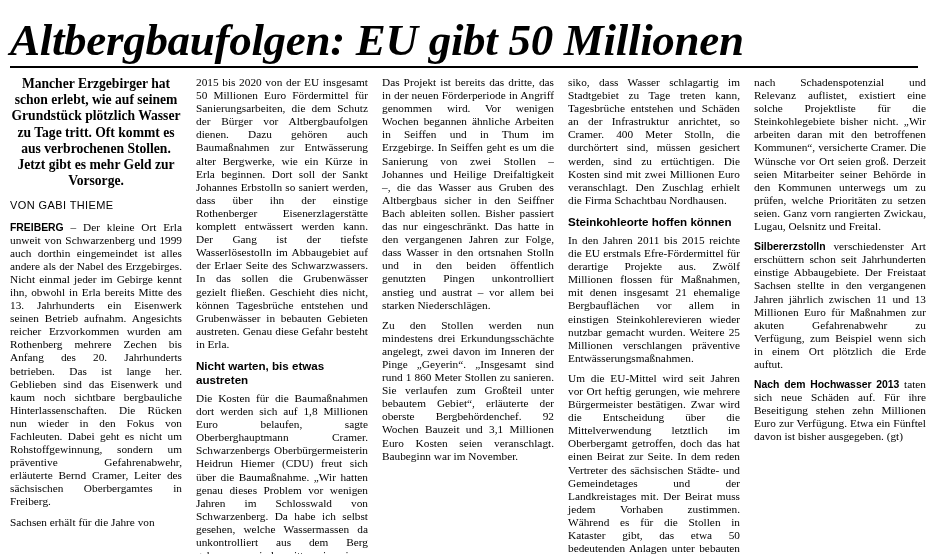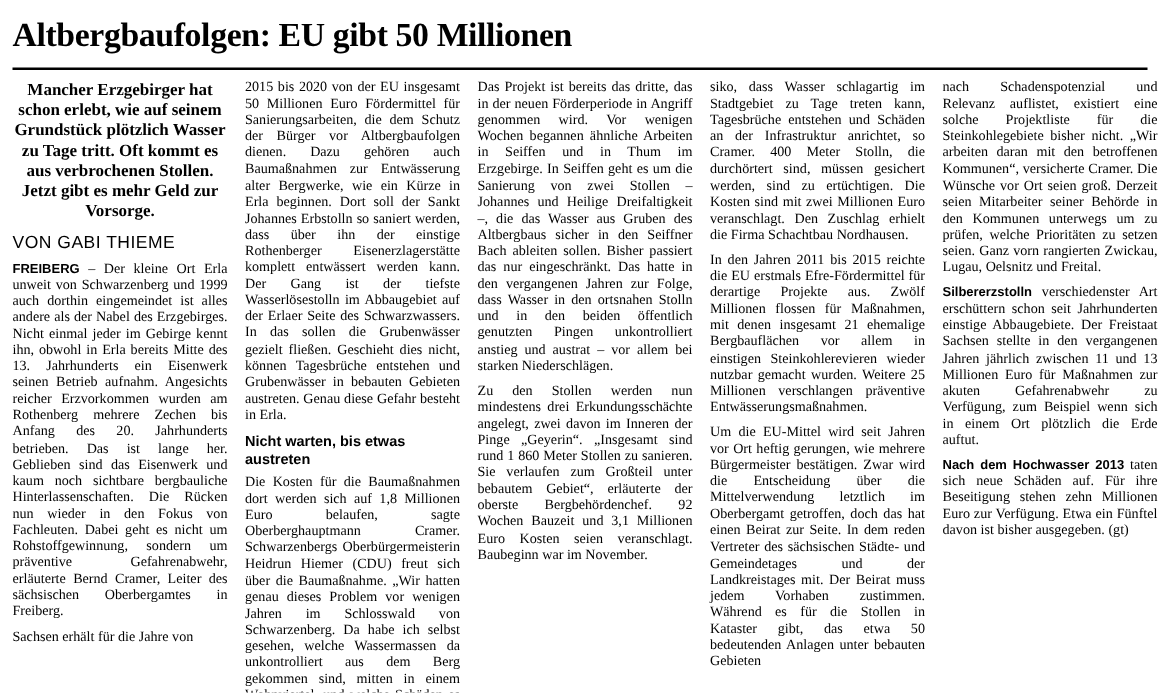--- a/index.html
+++ b/index.html
@@ -17,25 +17,26 @@
   .page {
     position: relative;
     width: 928px;
     height: 554px;
     box-sizing: border-box;
     padding: 8px 10px 0 10px;
   }
   .headline {
     font-family: "Liberation Serif", serif;
     font-weight: bold;
-    font-size: 27px;
+    font-size: 45px;
     line-height: 40px;
     letter-spacing: -0.3px;
-    margin: 0 0 6px 0;
+    margin: 12px 0 6px 0;
     white-space: nowrap;
+    font-style: italic;
   }
   .rule {
     border: 0;
     border-top: 2px solid #000;
     margin: 0 0 8px 0;
     height: 0;
   }
   .columns {
     display: flex;
     gap: 14px;
@@ -54,21 +55,21 @@
     -webkit-hyphens: auto;
   }
   .lead {
     font-weight: bold;
     font-size: 13.6px;
     line-height: 16.2px;
     text-align: center;
     margin-bottom: 10px;
   }
   .byline {
-    font-size: 14px;
+    font-size: 11px;
     letter-spacing: 0.4px;
     font-family: "Liberation Sans", sans-serif;
     margin: 4px 0 8px 0;
     text-transform: uppercase;
   }
   .runin {
     font-family: "Liberation Sans", sans-serif;
     font-weight: bold;
     font-size: 10.4px;
   }
@@ -108,20 +109,21 @@
       <p>Die Kosten für die Baumaßnahmen dort werden sich auf 1,8 Millionen Euro belaufen, sagte Oberberghauptmann Cramer. Schwarzenbergs Oberbürgermeisterin Heidrun Hiemer (CDU) freut sich über die Baumaßnahme. „Wir hatten genau dieses Problem vor wenigen Jahren im Schlosswald von Schwarzenberg. Da habe ich selbst gesehen, welche Wassermassen da unkontrolliert aus dem Berg gekommen sind, mitten in einem Wohnviertel, und welche Schäden es anrichten kann.“</p>
     </div>
 
     <div class="col">
       <p>Das Projekt ist bereits das dritte, das in der neuen Förderperiode in Angriff genommen wird. Vor wenigen Wochen begannen ähnliche Arbeiten in Seiffen und in Thum im Erzgebirge. In Seiffen geht es um die Sanierung von zwei Stollen – Johannes und Heilige Dreifaltigkeit –, die das Wasser aus Gruben des Altbergbaus sicher in den Seiffner Bach ableiten sollen. Bisher passiert das nur eingeschränkt. Das hatte in den vergangenen Jahren zur Folge, dass Wasser in den ortsnahen Stolln und in den beiden öffentlich genutzten Pingen unkontrolliert anstieg und austrat – vor allem bei starken Niederschlägen.</p>
       <p>Zu den Stollen werden nun mindestens drei Erkundungsschächte angelegt, zwei davon im Inneren der Pinge „Geyerin“. „Insgesamt sind rund 1 860 Meter Stollen zu sanieren. Sie verlaufen zum Großteil unter bebautem Gebiet“, erläuterte der oberste Bergbehördenchef. 92 Wochen Bauzeit und 3,1 Millionen Euro Kosten seien veranschlagt. Baubeginn war im November.</p>
     </div>
 
     <div class="col">
       <p>siko, dass Wasser schlagartig im Stadtgebiet zu Tage treten kann, Tagesbrüche entstehen und Schäden an der Infrastruktur anrichtet, so Cramer. 400 Meter Stolln, die durchörtert sind, müssen gesichert werden, sind zu ertüchtigen. Die Kosten sind mit zwei Millionen Euro veranschlagt. Den Zuschlag erhielt die Firma Schachtbau Nordhausen.</p>
+      <h2 class="subhead">Steinkohleorte hoffen können</h2>
       <p>In den Jahren 2011 bis 2015 reichte die EU erstmals Efre-Fördermittel für derartige Projekte aus. Zwölf Millionen flossen für Maßnahmen, mit denen insgesamt 21 ehemalige Bergbauflächen vor allem in einstigen Steinkohlerevieren wieder nutzbar gemacht wurden. Weitere 25 Millionen verschlangen präventive Entwässerungsmaßnahmen.</p>
       <p>Um die EU-Mittel wird seit Jahren vor Ort heftig gerungen, wie mehrere Bürgermeister bestätigen. Zwar wird die Entscheidung über die Mittelverwendung letztlich im Oberbergamt getroffen, doch das hat einen Beirat zur Seite. In dem reden Vertreter des sächsischen Städte- und Gemeindetages und der Landkreistages mit. Der Beirat muss jedem Vorhaben zustimmen. Während es für die Stollen in Kataster gibt, das etwa 50 bedeutenden Anlagen unter bebauten Gebieten</p>
     </div>
 
     <div class="col">
       <p>nach Schadenspotenzial und Relevanz auflistet, existiert eine solche Projektliste für die Steinkohlegebiete bisher nicht. „Wir arbeiten daran mit den betroffenen Kommunen“, versicherte Cramer. Die Wünsche vor Ort seien groß. Derzeit seien Mitarbeiter seiner Behörde in den Kommunen unterwegs um zu prüfen, welche Prioritäten zu setzen seien. Ganz vorn rangierten Zwickau, Lugau, Oelsnitz und Freital.</p>
       <p><span class="runin">Silbererzstolln</span><span> verschiedenster Art erschüttern schon seit Jahrhunderten einstige Abbaugebiete. Der Freistaat Sachsen stellte in den vergangenen Jahren jährlich zwischen 11 und 13 Millionen Euro für Maßnahmen zur akuten Gefahrenabwehr zu Verfügung, zum Beispiel wenn sich in einem Ort plötzlich die Erde auftut.</span></p>
       <p><span class="runin">Nach dem Hochwasser 2013</span><span> taten sich neue Schäden auf. Für ihre Beseitigung stehen zehn Millionen Euro zur Verfügung. Etwa ein Fünftel davon ist bisher ausgegeben. (gt)</span></p>
     </div>
 

